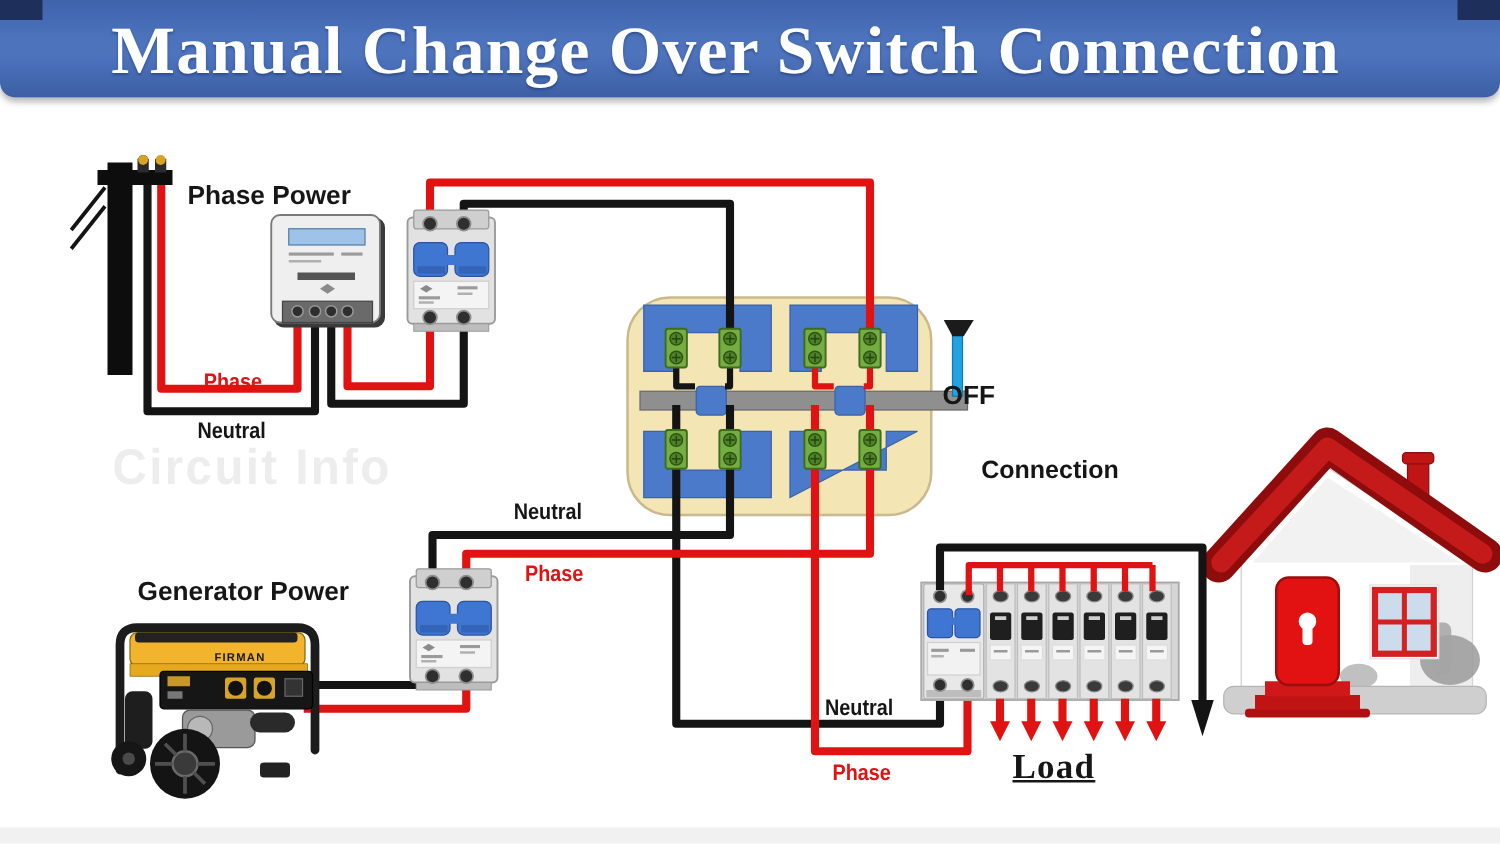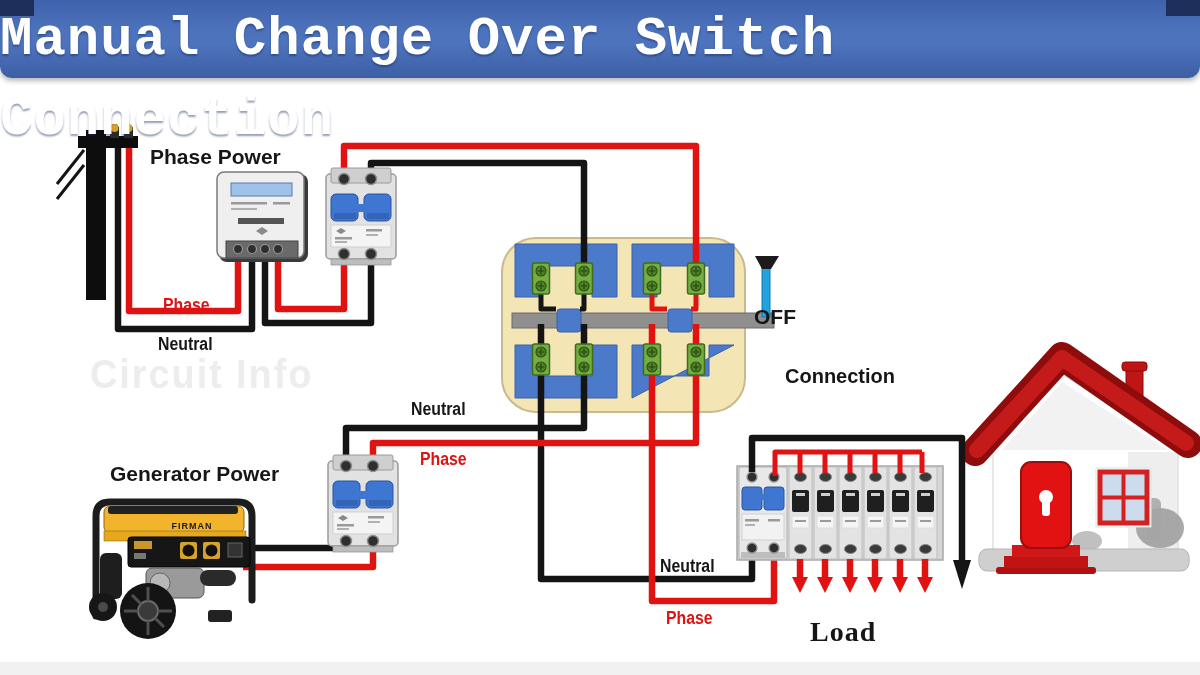--- a/index.html
+++ b/index.html
@@ -5,21 +5,21 @@
   html,body{margin:0;padding:0;background:#fff;}
   .stage{position:relative;width:1200px;height:675px;background:#ffffff;overflow:hidden;
          font-family:"Liberation Sans",sans-serif;}
   
   .titlebar{position:absolute;left:0;top:0;width:1200px;height:78px;
     background:linear-gradient(180deg,#3f63ab 0%,#4c72bc 38%,#4e74be 55%,#3c5fa4 100%);
     border-radius:0 0 12px 12px;box-shadow:0 3px 5px rgba(0,0,0,.28);}
   .corner{position:absolute;top:0;width:34px;height:16px;background:#1d2f5a;}
   .corner.left{left:0;} .corner.right{right:0;}
   .titletext{position:absolute;left:0;top:0;width:1072px;height:78px;line-height:80px;
-    text-align:left;color:#ffffff;font-family:Liberation Mono, monospace;font-weight:bold;
+    text-align:right;color:#ffffff;font-family:Liberation Serif, serif;font-weight:bold;
     font-size:54px;letter-spacing:1px;text-shadow:0 2px 2px rgba(20,40,90,.45);}
   
   .lbl{position:absolute;font-weight:bold;color:#161616;white-space:nowrap;}
   .big{font-size:21px;}
   .small{font-size:18px;transform:scaleX(.88);transform-origin:left center;letter-spacing:0px;}
   .red{color:#e01212;}
   .load{font-family:"Liberation Serif",serif;font-size:28px;letter-spacing:1px;}
   .watermark{position:absolute;left:90px;top:352px;font-size:40px;font-weight:bold;
     color:#ededed;letter-spacing:2px;transform:scaleX(.95);transform-origin:left center;}
   .footband{position:absolute;left:0;bottom:0;width:1200px;height:13px;background:#f1f1f1;}
@@ -308,16 +308,16 @@
 
   <div class="lbl small" style="left:411px;top:399px;">Neutral</div>
   <div class="lbl small red" style="left:420px;top:449px;">Phase</div>
   <div class="lbl big" style="left:110px;top:462px;">Generator Power</div>
 
   <div class="lbl big" style="left:754px;top:305px;">OFF</div>
   <div class="lbl" style="left:785px;top:365px;font-size:20px;">Connection</div>
 
   <div class="lbl small" style="left:660px;top:556px;">Neutral</div>
   <div class="lbl small red" style="left:666px;top:608px;">Phase</div>
-  <div class="lbl load" style="left:810px;top:616px;">Load</div>
+  <div class="lbl load" style="left:810px;top:598px;text-decoration:underline;">Load</div>
 
   <div class="footband"></div>
 </div>
 
 </body></html>

